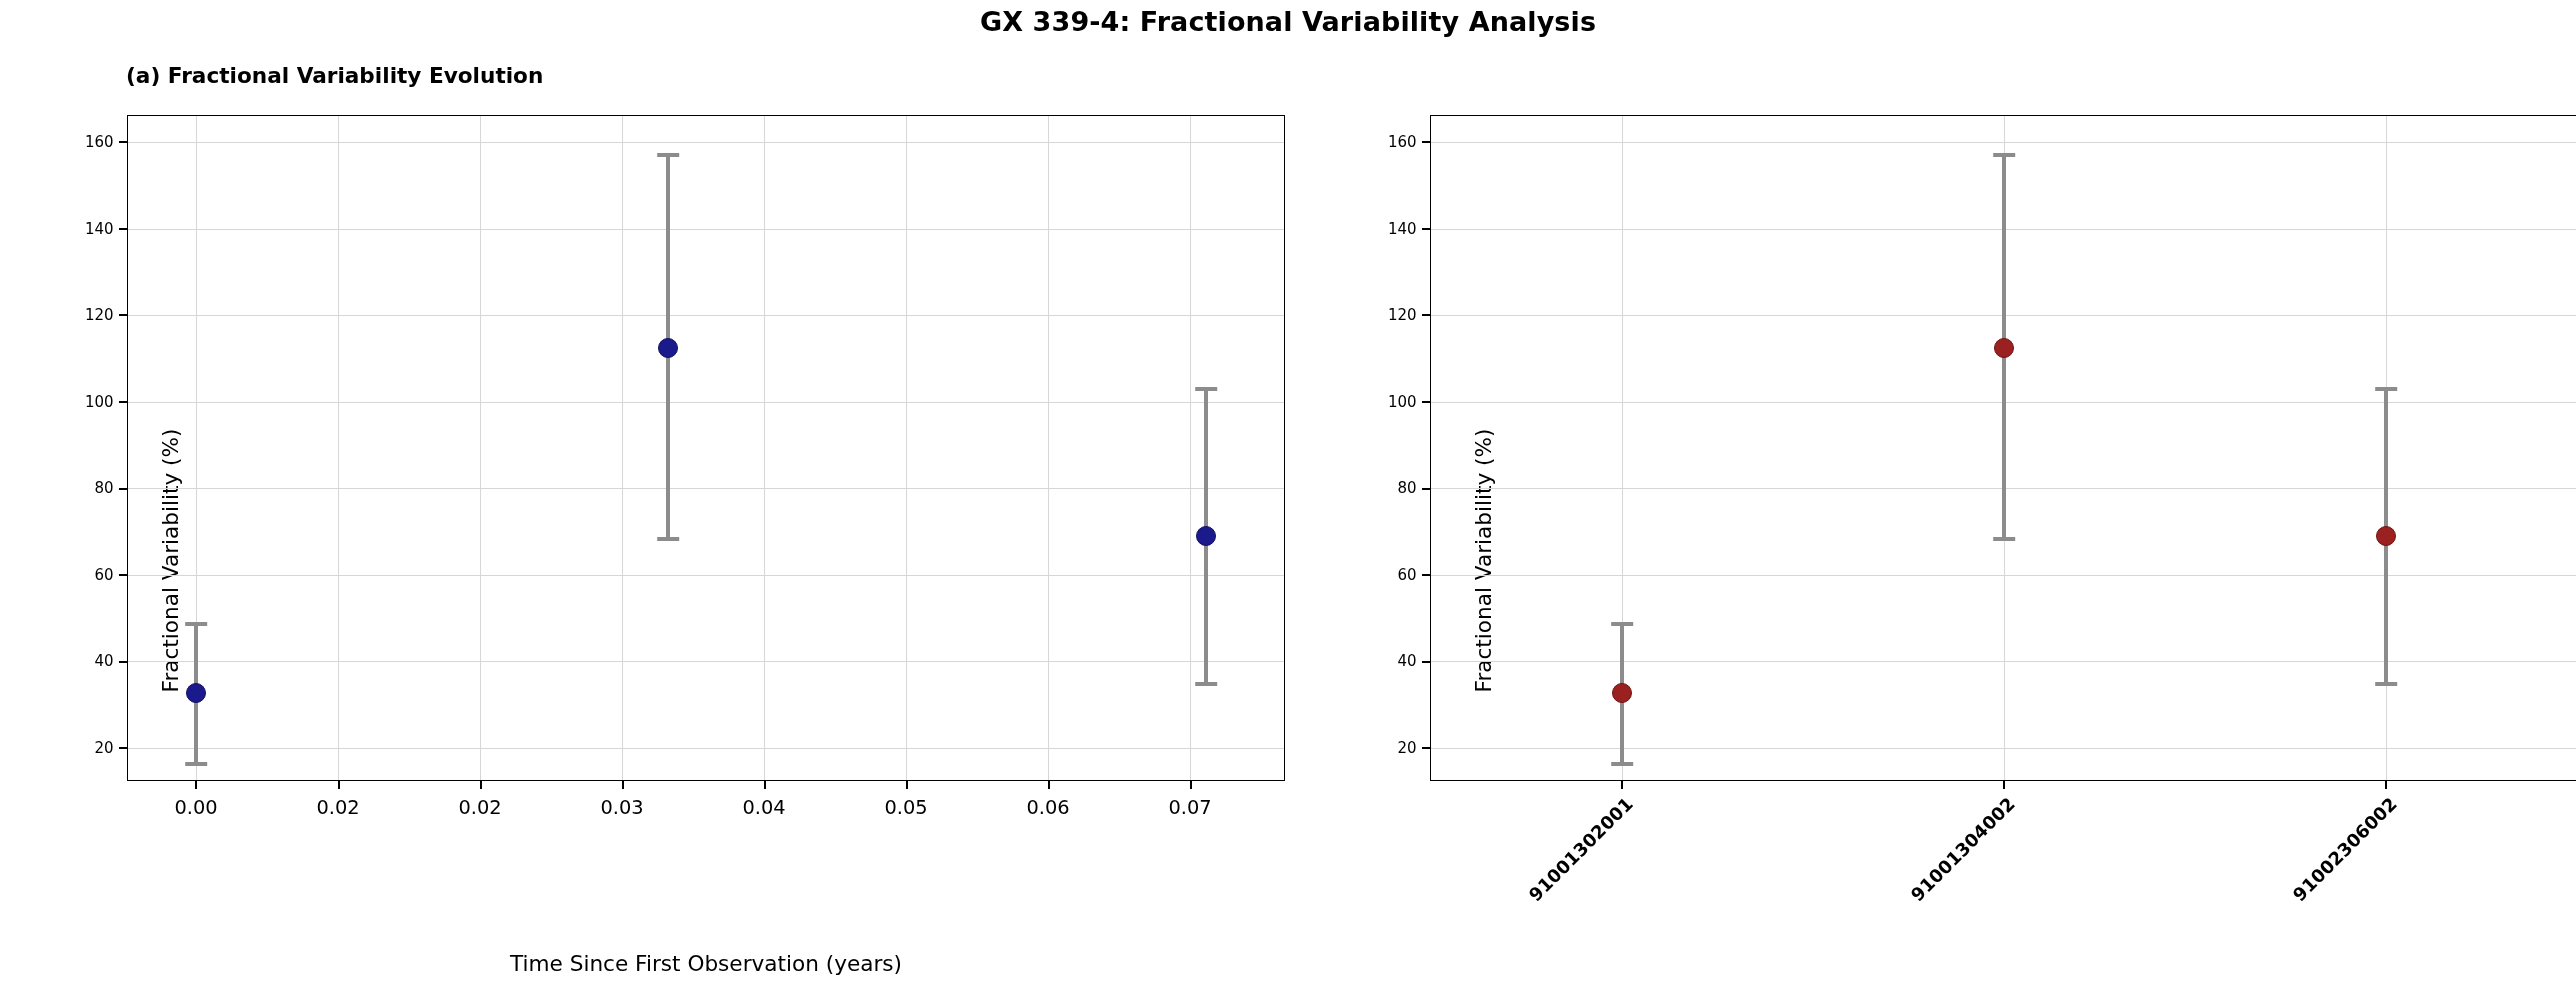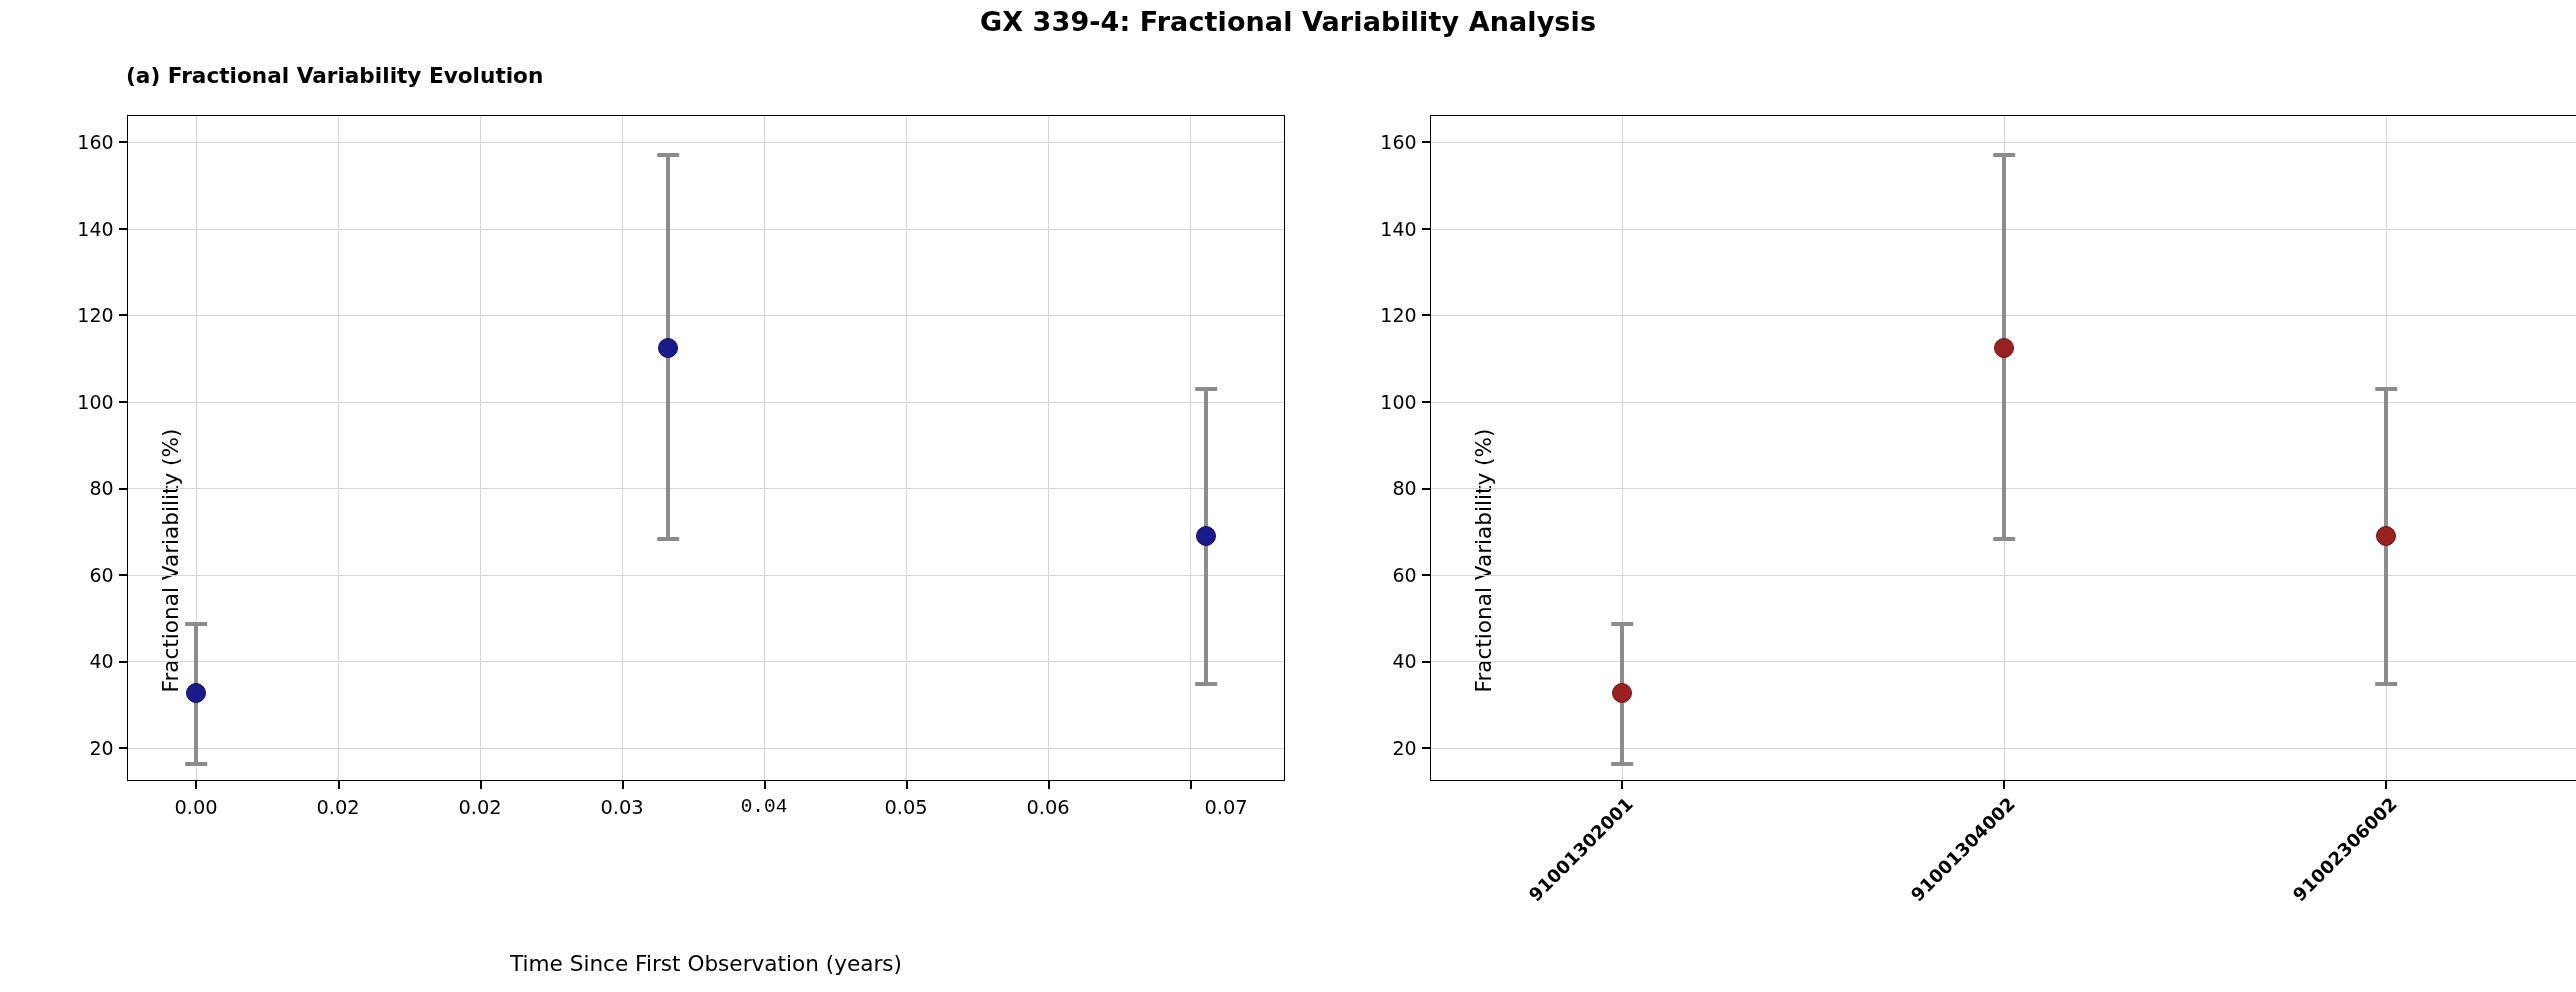--- a/index.html
+++ b/index.html
@@ -80,21 +80,21 @@
     width: 8.6px;
     height: 1.6px;
     background: #000000;
     left: -8.6px;
   }
   .ytick-label {
     position: absolute;
     right: 100%;
     margin-right: 14.4px;
     transform: translateY(-50%);
-    font-size: 19px;
+    font-size: 15px;
     white-space: nowrap;
     color: #000;
   }
   .xtick-mark {
     position: absolute;
     width: 1.6px;
     height: 8.6px;
     background: #000000;
     top: 100%;
   }
@@ -201,30 +201,30 @@
       <div class="xtick-mark" style="left: 210px;"></div>
       <div class="xtick-label" style="left: 210px;">0.02</div>
       <div class="grid-v" style="left: 352px;"></div>
       <div class="xtick-mark" style="left: 352px;"></div>
       <div class="xtick-label" style="left: 352px;">0.02</div>
       <div class="grid-v" style="left: 494px;"></div>
       <div class="xtick-mark" style="left: 494px;"></div>
       <div class="xtick-label" style="left: 494px;">0.03</div>
       <div class="grid-v" style="left: 636px;"></div>
       <div class="xtick-mark" style="left: 636px;"></div>
-      <div class="xtick-label" style="left: 636px; font-family: Liberation Mono, monospace;">0.04</div>
+      <div class="xtick-label" style="left: 636px;">0.04</div>
       <div class="grid-v" style="left: 778px;"></div>
       <div class="xtick-mark" style="left: 778px;"></div>
       <div class="xtick-label" style="left: 778px;">0.05</div>
       <div class="grid-v" style="left: 920px;"></div>
       <div class="xtick-mark" style="left: 920px;"></div>
       <div class="xtick-label" style="left: 920px;">0.06</div>
       <div class="grid-v" style="left: 1062px;"></div>
       <div class="xtick-mark" style="left: 1062px;"></div>
-      <div class="xtick-label" style="left: 1098px;">0.07</div>
+      <div class="xtick-label" style="left: 1062px;">0.07</div>
       <div class="errbar-line" style="left: 68px; top: 508px; height: 140px;"></div>
       <div class="errbar-cap" style="left: 68px; top: 506px;"></div>
       <div class="errbar-cap" style="left: 68px; top: 646px;"></div>
       <div class="marker blue" style="left: 68px; top: 577px;"></div>
       <div class="errbar-line" style="left: 540px; top: 39px; height: 384px;"></div>
       <div class="errbar-cap" style="left: 540px; top: 37px;"></div>
       <div class="errbar-cap" style="left: 540px; top: 421px;"></div>
       <div class="marker blue" style="left: 540px; top: 232px;"></div>
       <div class="errbar-line" style="left: 1078px; top: 273px; height: 296px;"></div>
       <div class="errbar-cap" style="left: 1078px; top: 271px;"></div>

